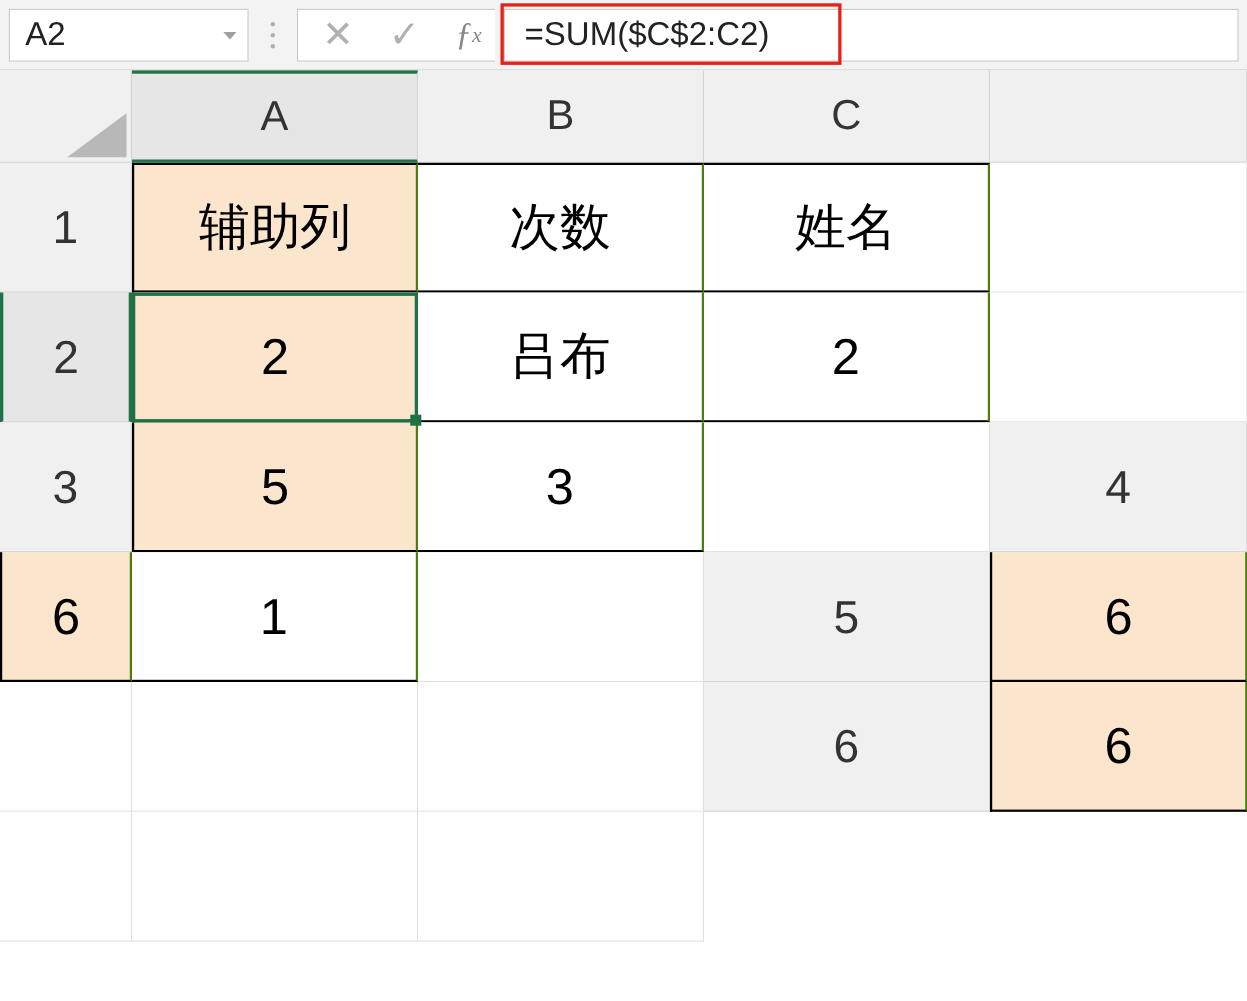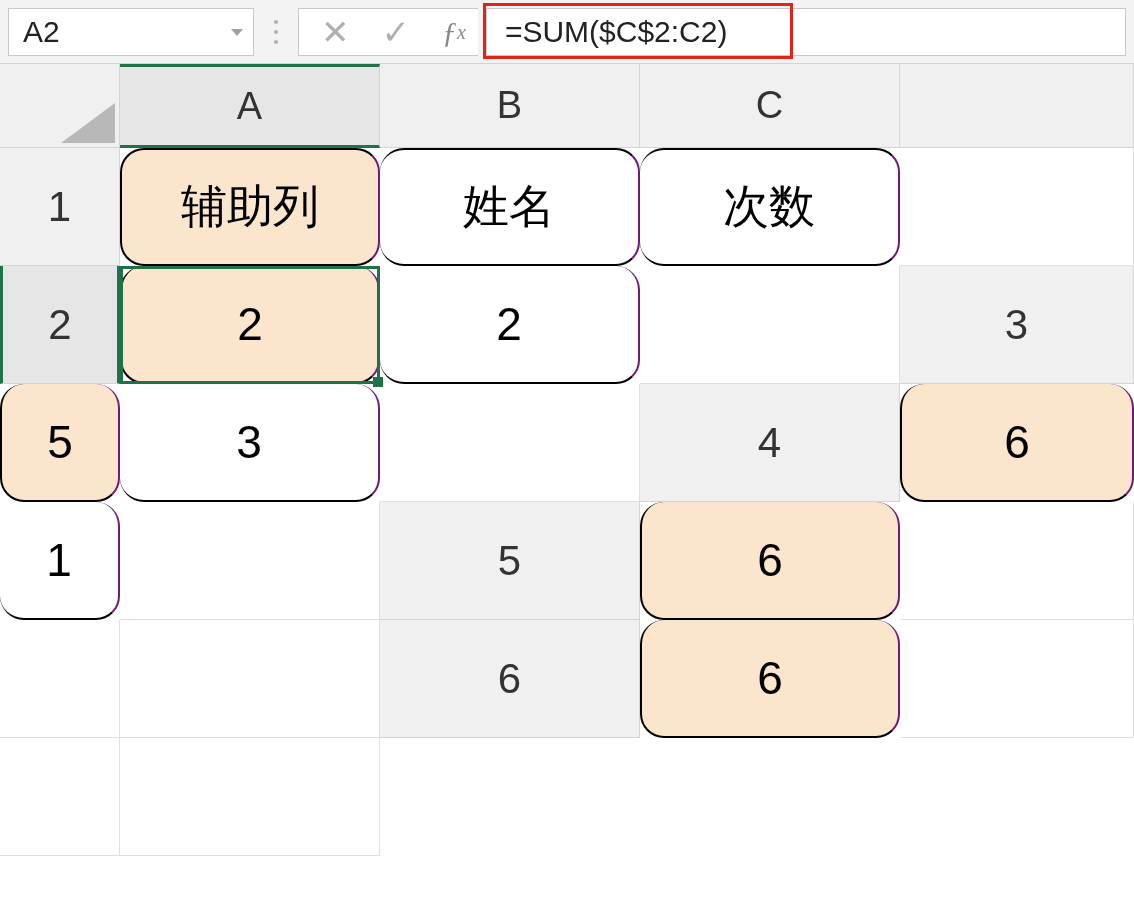--- a/index.html
+++ b/index.html
@@ -16,21 +16,21 @@
   height: 64px;
   background: #f3f3f3;
   border-bottom: 1px solid #d4d4d4;
   padding: 6px 8px;
   gap: 8px;
 }
 .name-box {
   background: #fff;
   border: 1px solid #c8c8c8;
   height: 48px;
-  width: 246px;
+  width: 218px;
   display: flex;
   align-items: center;
   padding: 12px 14px;
   position: relative;
 }
 .name-box span {
   font-size: 30px;
   color: #222;
 }
 .name-box .tri {
@@ -160,21 +160,21 @@
   color: #000;
   background: #fff;
   position: relative;
 }
 .cell.ha {
   background: #fce5cd;
 }
 .cell.bordered-top { border-top: 2px solid #000; }
 .cell.bordered-bottom { border-bottom: 2px solid #000; }
 .cell.bordered-left { border-left: 2px solid #000; }
-.cell.bordered-right { border-right: 2px solid #701a75; border-radius: 24px; }
+.cell.bordered-right { border-right: 2px solid #4d7c0f; }
 .active-cell-overlay {
   position: absolute;
   border: 3px solid #1f7246;
   pointer-events: none;
   z-index: 10;
 }
 .active-cell-overlay::after {
   content: "";
   position: absolute;
   right: -6px;
@@ -215,26 +215,27 @@
   <div class="grid">
 
     <div class="corner"></div>
     <div class="hdr col-a-hdr">A</div>
     <div class="hdr">B</div>
     <div class="hdr">C</div>
     <div class="hdr"></div>
 
     <div class="row-hdr">1</div>
     <div class="cell ha bordered-top bordered-left bordered-right bordered-bottom">辅助列</div>
+    <div class="cell bordered-top bordered-right bordered-bottom">次数</div>
     <div class="cell bordered-top bordered-right bordered-bottom">姓名</div>
-    <div class="cell bordered-top bordered-right bordered-bottom">次数</div>
     <div class="cell"></div>
 
     <div class="row-hdr row-sel">2</div>
     <div class="cell ha bordered-left bordered-right bordered-bottom">2</div>
+    <div class="cell bordered-right bordered-bottom">吕布</div>
     <div class="cell bordered-right bordered-bottom">2</div>
     <div class="cell"></div>
 
     <div class="row-hdr">3</div>
     <div class="cell ha bordered-left bordered-right bordered-bottom">5</div>
     <div class="cell bordered-right bordered-bottom">3</div>
     <div class="cell"></div>
 
     <div class="row-hdr">4</div>
     <div class="cell ha bordered-left bordered-right bordered-bottom">6</div>

